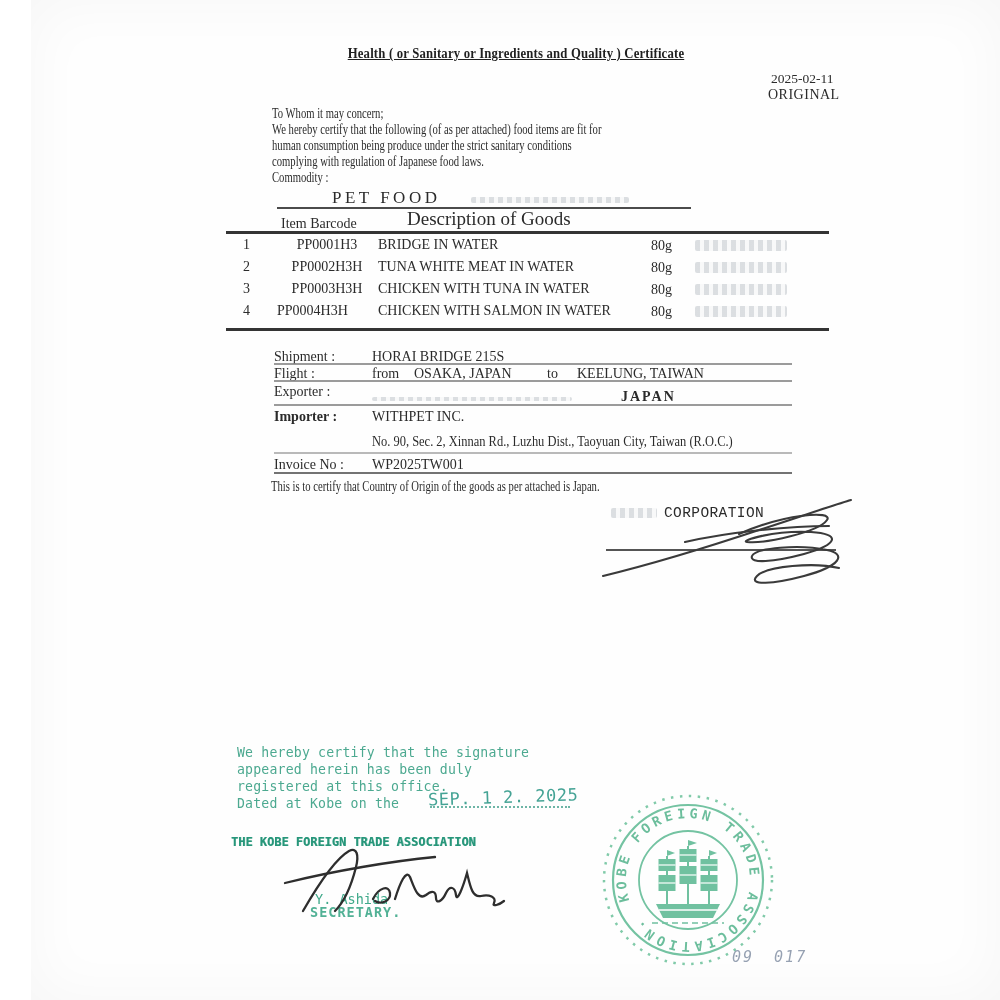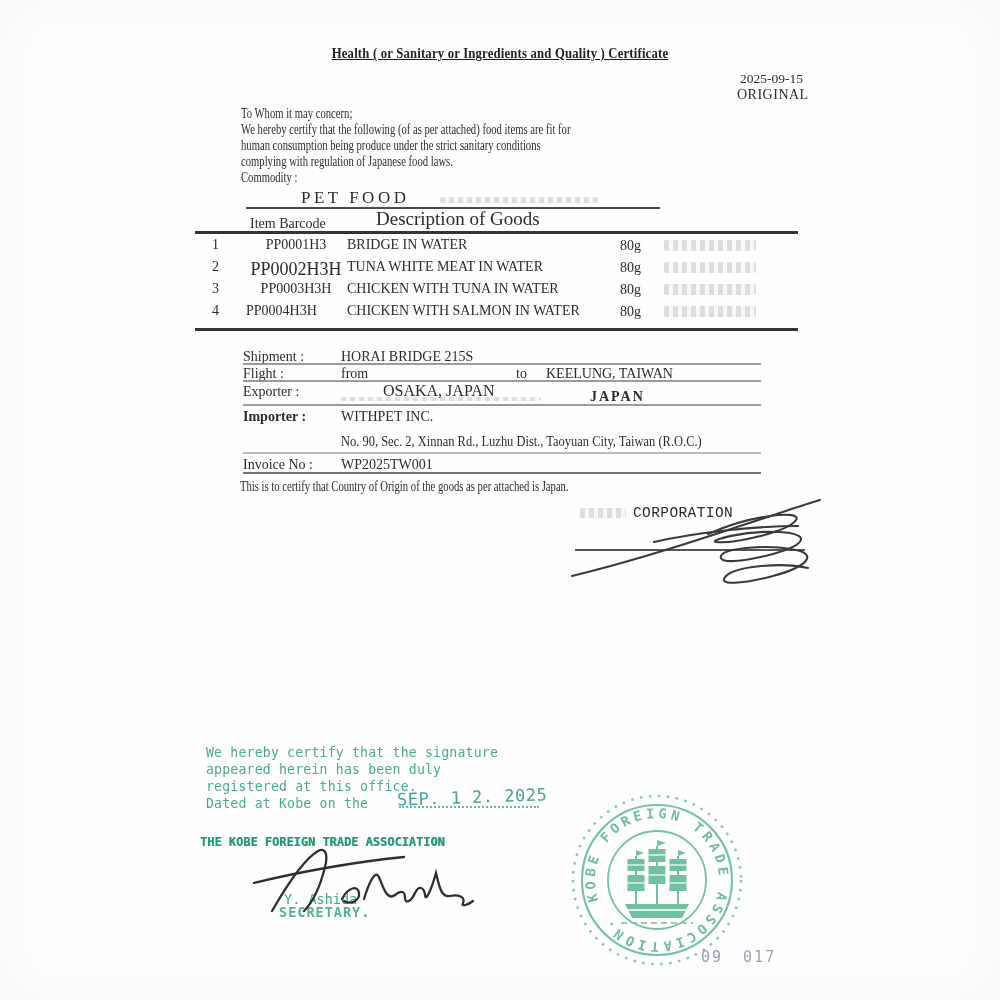--- a/index.html
+++ b/index.html
@@ -1,44 +1,44 @@
 <!DOCTYPE html>
 <html><head>
 <meta charset="utf-8">
 <style>
   html,body{margin:0;padding:0;}
   body{width:1000px;height:1000px;background:#ffffff;font-family:"Liberation Serif",serif;color:#262626;position:relative;overflow:hidden;}
-  .page{position:absolute;inset:0;background:#fefefe;box-shadow:inset 0 0 60px rgba(0,0,0,0.035);}
+  .page{position:absolute;inset:0;background:#fefefe;box-shadow:inset 0 0 60px rgba(0,0,0,0.035);margin-left:31px;}
   .abs{position:absolute;white-space:nowrap;}
   .ser{font-family:"Liberation Serif",serif;color:#2b2b2b;}
   .narrow{transform:scaleX(0.76);transform-origin:left top;}
   .title{font-weight:bold;font-size:15px;text-decoration:underline;transform:scaleX(0.85);transform-origin:center top;letter-spacing:0.2px;color:#1f1f1f;}
   .hline{position:absolute;background:#555;}
   .grayline{position:absolute;background:#8a8a8a;opacity:0.85;}
   .darkline{position:absolute;background:#343434;}
   .smudge{position:absolute;background:repeating-linear-gradient(90deg,rgba(140,150,160,0.30) 0 5px,rgba(140,150,160,0.05) 5px 9px);filter:blur(0.7px);border-radius:2px;}
   .mono{font-family:"DejaVu Sans Mono","Liberation Mono",monospace;}
   .stampgreen{color:#3da287;}
   .stamp-line{font-size:14px;letter-spacing:0.2px;opacity:0.92;transform:scaleX(0.94);transform-origin:left top;}
   .assoc{font-size:13px;font-weight:bold;color:#27967a;text-shadow:0.6px 0 0 rgba(39,150,122,0.65);transform:scaleX(0.92);transform-origin:left top;}
   .datestamp{font-size:17px;color:#3c9f90;letter-spacing:0.5px;transform:rotate(-2deg);opacity:0.95;}
   .dotline{position:absolute;border-bottom:2px dotted #4aa391;opacity:0.8;}
   svg{position:absolute;overflow:visible;}
-  .pagecode{font-size:15px;color:#8b97aa;letter-spacing:2px;word-spacing:9px;opacity:0.9;}
+  .pagecode{font-size:15px;color:#8b97aa;letter-spacing:2px;word-spacing:9px;opacity:0.9;font-style:italic;}
 </style>
 </head>
 <body>
 
 <div class="page">
 
   <div class="abs" style="left:0;right:0;top:44px;text-align:center;">
     <span class="title" style="display:inline-block;">Health ( or Sanitary or Ingredients and Quality ) Certificate</span>
   </div>
 
-  <div class="abs ser" style="left:740px;top:71px;font-size:13.5px;">2025-09-15</div>
+  <div class="abs ser" style="left:740px;top:71px;font-size:13.5px;">2025-02-11</div>
   <div class="abs ser" style="left:737px;top:87px;font-size:14px;letter-spacing:0.5px;">ORIGINAL</div>
 
   <div class="abs ser narrow" style="left:241px;top:106px;font-size:14px;">To Whom it may concern;</div>
   <div class="abs ser narrow" style="left:241px;top:122px;font-size:14px;">We hereby certify that the following (of as per attached) food items are fit for</div>
   <div class="abs ser narrow" style="left:241px;top:138px;font-size:14px;">human consumption being produce under the strict sanitary conditions</div>
   <div class="abs ser narrow" style="left:241px;top:154px;font-size:14px;">complying with regulation of Japanese food laws.</div>
   <div class="abs ser narrow" style="left:241px;top:170px;font-size:14px;">Commodity :</div>
 
   <div class="abs ser" style="left:301px;top:188px;font-size:17px;letter-spacing:3.5px;">PET FOOD</div>
   <div class="smudge" style="left:440px;top:197px;width:158px;height:6px;"></div>
@@ -52,21 +52,21 @@
     <div>
       <div class="abs ser" style="left:212px;top:237px;font-size:14px;">1</div>
       <div class="abs ser" style="left:246px;top:237px;width:100px;text-align:center;font-size:14px;">PP0001H3</div>
       <div class="abs ser" style="left:347px;top:237px;font-size:14px;">BRIDGE IN WATER</div>
       <div class="abs ser" style="left:620px;top:238px;font-size:14px;">80g</div>
       <div class="smudge" style="left:664px;top:240px;width:92px;height:11px;"></div>
     </div>
 
     <div>
       <div class="abs ser" style="left:212px;top:259px;font-size:14px;">2</div>
-      <div class="abs ser" style="left:246px;top:259px;width:100px;text-align:center;font-size:18px;">PP0002H3H</div>
+      <div class="abs ser" style="left:246px;top:259px;width:100px;text-align:center;font-size:14px;">PP0002H3H</div>
       <div class="abs ser" style="left:347px;top:259px;font-size:14px;">TUNA WHITE MEAT IN WATER</div>
       <div class="abs ser" style="left:620px;top:260px;font-size:14px;">80g</div>
       <div class="smudge" style="left:664px;top:262px;width:92px;height:11px;"></div>
     </div>
 
     <div>
       <div class="abs ser" style="left:212px;top:281px;font-size:14px;">3</div>
       <div class="abs ser" style="left:246px;top:281px;width:100px;text-align:center;font-size:14px;">PP0003H3H</div>
       <div class="abs ser" style="left:347px;top:281px;font-size:14px;">CHICKEN WITH TUNA IN WATER</div>
       <div class="abs ser" style="left:620px;top:282px;font-size:14px;">80g</div>
@@ -84,21 +84,21 @@
     <div class="darkline" style="left:195px;top:328px;width:603px;height:2.5px;"></div>
   </div>
 
   <div>
     <div class="abs ser" style="left:243px;top:349px;font-size:14px;">Shipment :</div>
     <div class="abs ser" style="left:341px;top:349px;font-size:14px;">HORAI BRIDGE 215S</div>
     <div class="grayline" style="left:243px;top:363px;width:518px;height:2px;"></div>
 
     <div class="abs ser" style="left:243px;top:366px;font-size:14px;">Flight :</div>
     <div class="abs ser" style="left:341px;top:366px;font-size:14px;">from</div>
-    <div class="abs ser" style="left:383px;top:382px;font-size:16px;">OSAKA, JAPAN</div>
+    <div class="abs ser" style="left:383px;top:366px;font-size:14px;">OSAKA, JAPAN</div>
     <div class="abs ser" style="left:516px;top:366px;font-size:14px;">to</div>
     <div class="abs ser" style="left:546px;top:366px;font-size:14px;">KEELUNG, TAIWAN</div>
     <div class="grayline" style="left:243px;top:380px;width:518px;height:2px;"></div>
 
     <div class="abs ser" style="left:243px;top:384px;font-size:14px;">Exporter :</div>
     <div class="smudge" style="left:341px;top:397px;width:200px;height:4px;"></div>
     <div class="abs ser" style="left:590px;top:389px;font-size:14px;letter-spacing:2px;font-weight:bold;">JAPAN</div>
     <div class="grayline" style="left:243px;top:404px;width:518px;height:2px;"></div>
 
     <div class="abs ser" style="left:243px;top:409px;font-size:14px;font-weight:bold;">Importer :</div>

